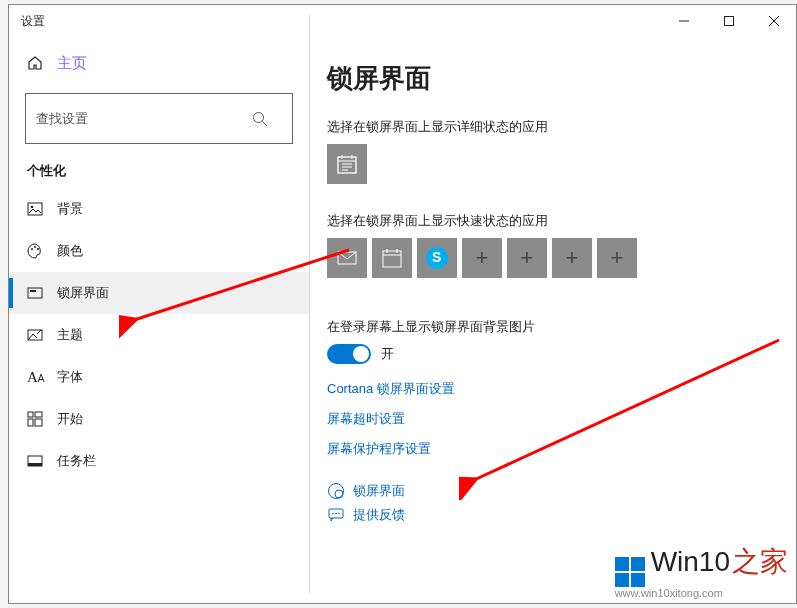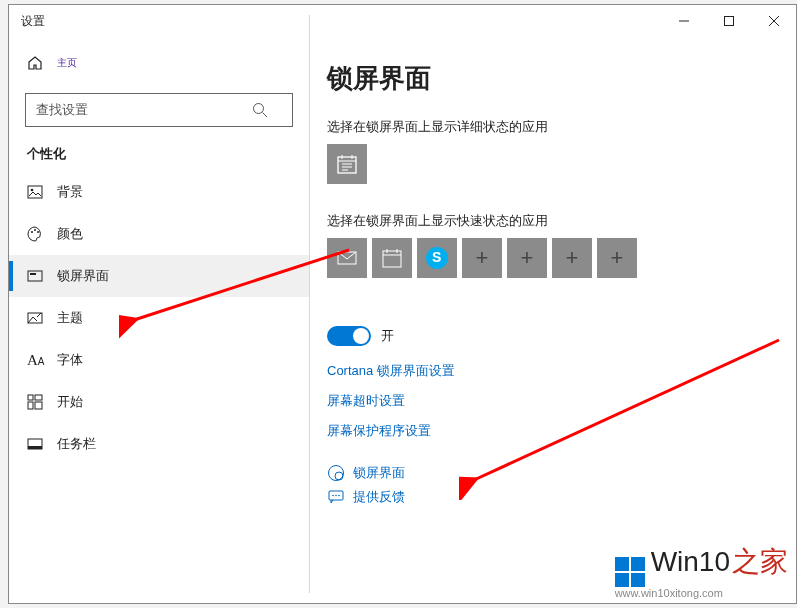--- a/index.html
+++ b/index.html
@@ -5,23 +5,23 @@
   * { margin:0; padding:0; box-sizing:border-box; font-family:"Microsoft YaHei","Segoe UI",sans-serif; }
   body { background:#f3f3f3; width:797px; height:608px; overflow:hidden; position:relative; }
   .window { position:absolute; left:8px; top:4px; width:789px; height:600px; background:#fff; border:1px solid #888; }
   .titlebar { height:32px; display:flex; align-items:center; justify-content:space-between; }
   .titlebar-left { padding-left:12px; font-size:12px; color:#222; }
   .titlebar-right { display:flex; }
   .wc { width:45px; height:32px; display:flex; align-items:center; justify-content:center; font-size:13px; color:#222; }
   .wc svg { width:10px; height:10px; }
   .body { display:flex; height:calc(100% - 32px); }
   .sidebar { width:300px; border-right:0; padding-top:8px; }
-  .home-row { display:flex; align-items:center; height:36px; padding-left:18px; font-size:10px; color:#4c1d95; }
+  .home-row { display:flex; align-items:center; height:36px; padding-left:18px; font-size:15px; color:#8b5cf6; }
   .home-row svg { width:16px; height:16px; margin-right:14px; }
-  .search { margin:12px 16px 14px 16px; height:34px; border:1px solid #666; display:flex; align-items:center; justify-content:space-between; padding:0 24px 0 10px; }
+  .search { margin:12px 16px 14px 16px; height:51px; border:1px solid #666; display:flex; align-items:center; justify-content:space-between; padding:0 24px 0 10px; }
   .search-text { font-size:13px; color:#555; }
   .search svg { width:16px; height:16px; }
   .section-title { padding:4px 0 8px 18px; font-size:13px; font-weight:bold; color:#222; }
   .nav-item { display:flex; align-items:center; height:42px; padding-left:18px; font-size:13px; color:#222; position:relative; }
   .nav-item.active::before { content:""; position:absolute; left:0; top:6px; bottom:6px; width:4px; background:#0078d4; }
   .nav-item.active { background:#f0f0f0; }
   .nav-item svg { width:16px; height:16px; margin-right:14px; flex:0 0 16px; }
   .nav-item .glyph { font-size:15px; width:16px; margin-right:14px; text-align:center; display:inline-block; }
   .content { flex:1; padding:24px 12px 0 18px; font-size:13px; color:#222; position:relative; overflow:hidden; }
   .page-title { font-size:26px; font-weight:600; margin-bottom:22px; }
@@ -193,20 +193,21 @@
           </div>
         <div class="tile plus">
             <span>+</span>
           </div>
         <div class="tile plus">
             <span>+</span>
           </div>
       </div>
 
       <div style="height:12px"></div>
+      <div class="sub-label">在登录屏幕上显示锁屏界面背景图片</div>
       <div class="toggle-row">
         <div class="toggle"></div>
         <span>开</span>
       </div>
 
       <a class="link">Cortana 锁屏界面设置</a>
       <a class="link">屏幕超时设置</a>
       <a class="link">屏幕保护程序设置</a>
 
       <div class="help-row">

